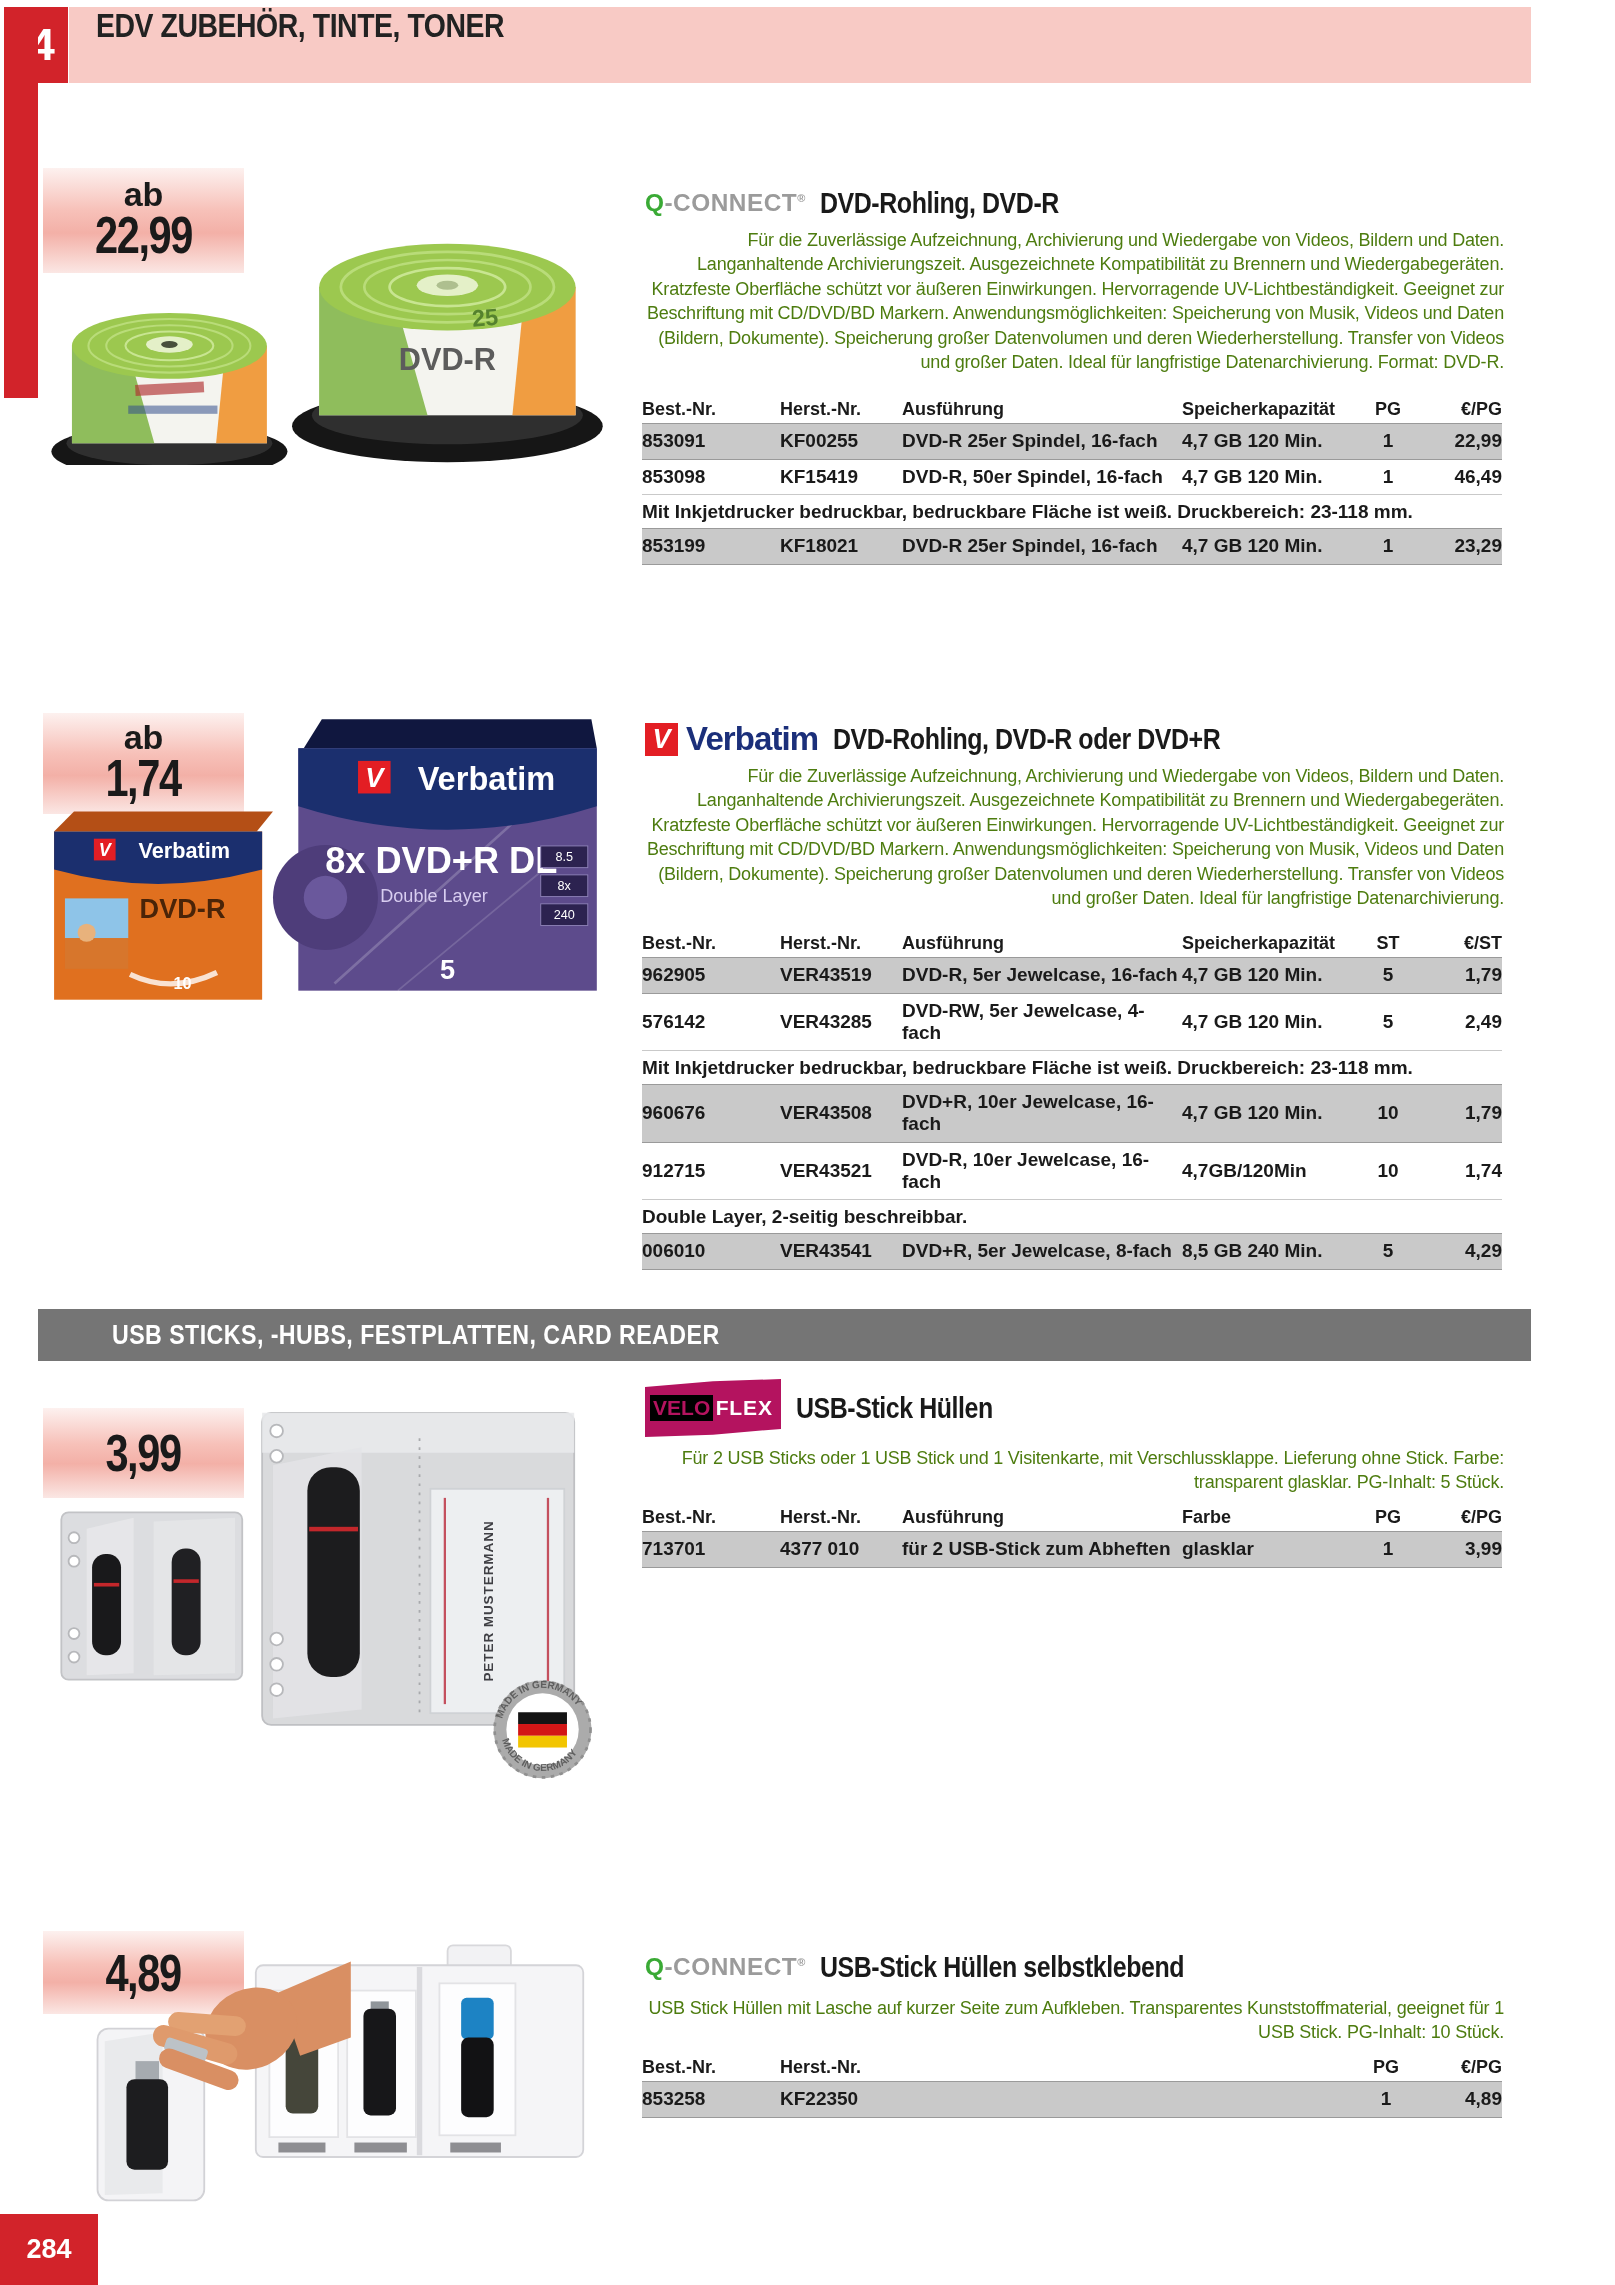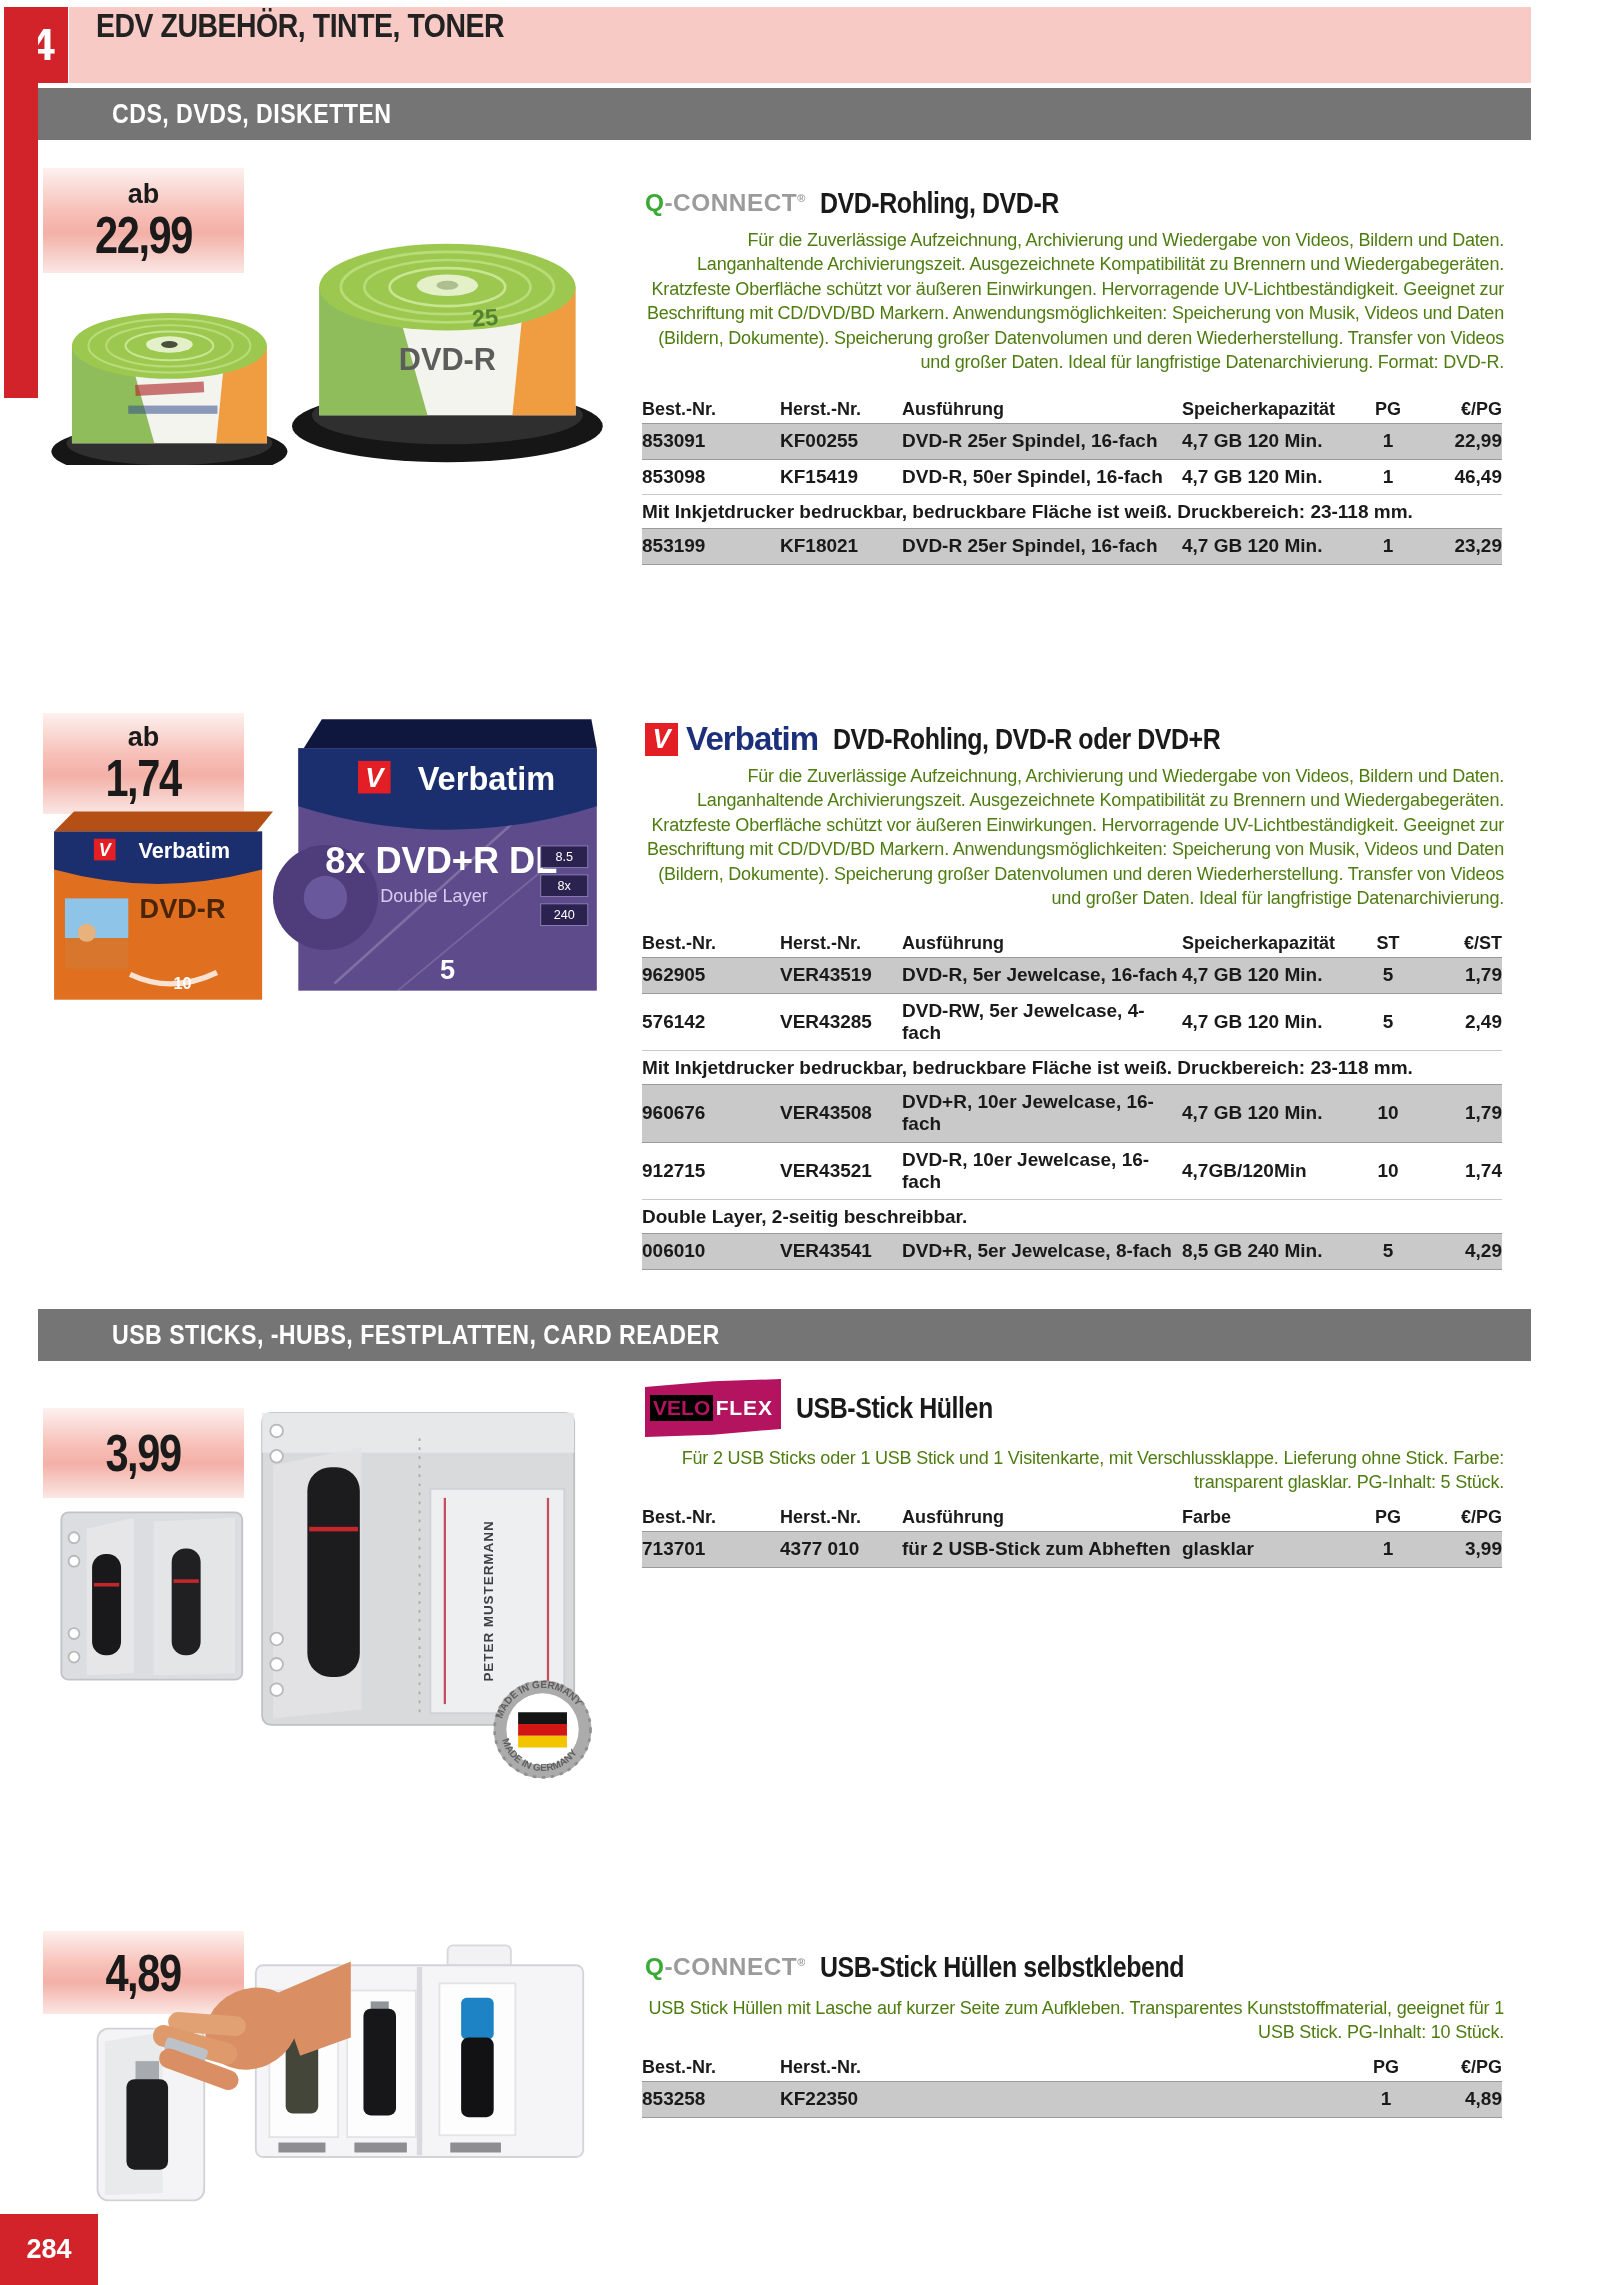--- a/index.html
+++ b/index.html
@@ -14,21 +14,21 @@
           display:flex;align-items:flex-start;}
   .banner .t{font-size:33px;font-weight:bold;color:#222;margin-left:27px;letter-spacing:-0.5px;}
   .redstripe{position:absolute;left:3.6px;top:7.2px;width:34px;height:391px;background:#d2232a;}
   .secbar{position:absolute;left:38px;width:1493px;height:52px;background:#757575;display:flex;align-items:center;}
   .secbar .t{font-size:27px;font-weight:bold;color:#fff;margin-left:74px;letter-spacing:0.5px;}
 
   
   .badge{position:absolute;left:43px;width:201px;display:flex;flex-direction:column;
          align-items:center;justify-content:center;
          background:linear-gradient(180deg,#fdf1ef 0%,#f7c1b9 40%,#f3b0a7 62%,#fbe7e4 100%);}
-  .badge .ab{font-size:27px;font-weight:bold;line-height:29px;}
+  .badge .ab{font-size:34px;font-weight:bold;line-height:29px;}
   .badge .price{font-size:52px;font-weight:bold;line-height:52px;letter-spacing:-1.8px;
                 transform:scaleX(.8);}
 
   
   .prod-head{position:absolute;left:645px;display:flex;align-items:center;gap:14.5px;height:40px;}
   .ptitle{font-size:29px;font-weight:bold;letter-spacing:-0.5px;}
   .pdesc{position:absolute;left:645px;width:859px;font-size:18px;line-height:24.4px;
          letter-spacing:-0.2px;color:#4d7c0f;text-align:right;}
 
   
@@ -63,23 +63,20 @@
 </head>
 <body>
 
 <div id="page">
 
   <div class="tab4">4</div>
   <div class="banner">
     <span class="t cond">EDV ZUBEHÖR, TINTE, TONER</span>
   </div>
   <div class="redstripe"></div>
-  <div class="secbar" style="top:88px">
-    <span class="t cond">CDS, DVDS, DISKETTEN</span>
-  </div>
 
   <div class="badge" style="top:168px;height:105px">
     <div class="ab">ab</div>
     <div class="price">22,99</div>
   </div>
 
   <svg class="photo" style="left:36px;top:176px" width="597" height="289" viewBox="0 0 660 320">
     <g transform="translate(18,106) scale(0.76)">
       <ellipse cx="170" cy="262" rx="172" ry="40" fill="#161616"></ellipse>
       <ellipse cx="170" cy="250" rx="150" ry="32" fill="#2f2f2f"></ellipse>

